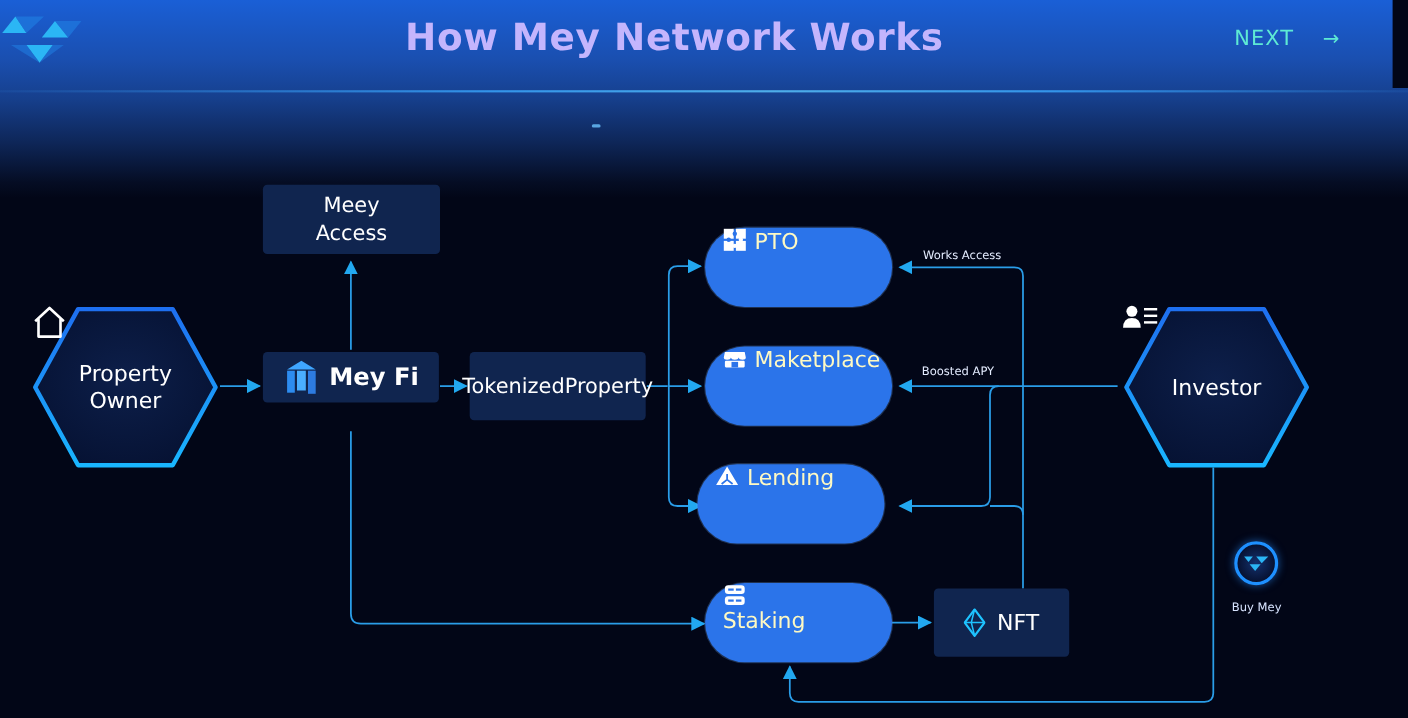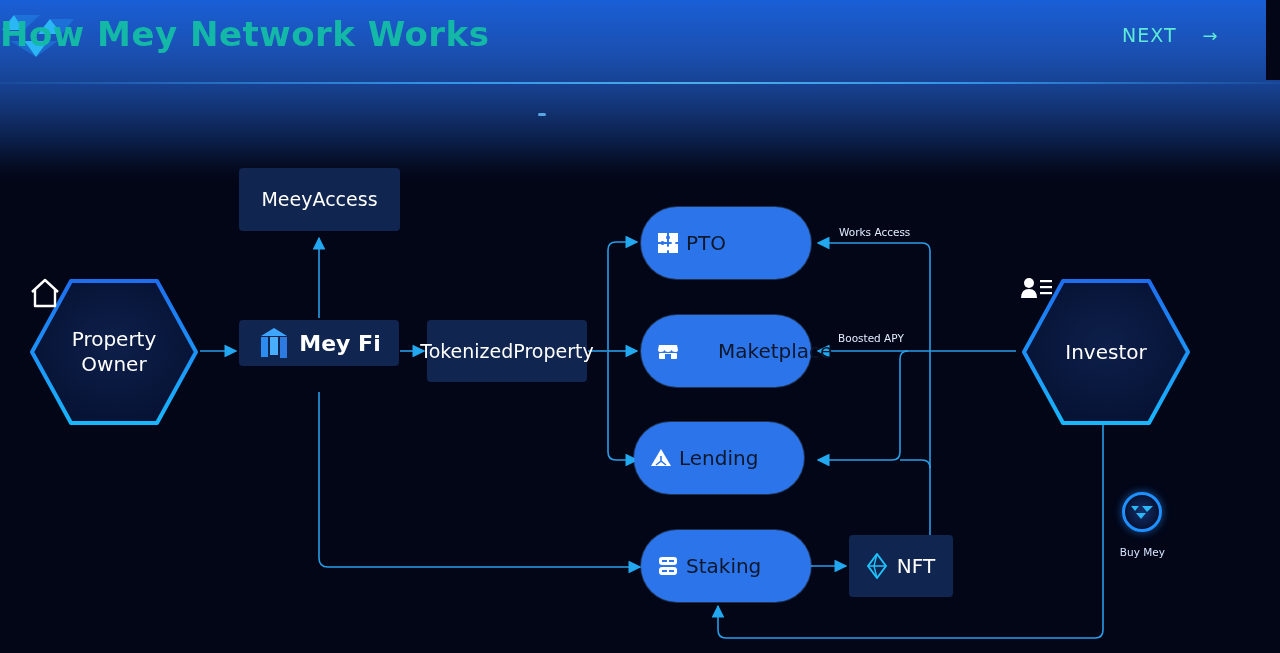--- a/index.html
+++ b/index.html
@@ -13,22 +13,22 @@
     background: linear-gradient(180deg, #1a5fd6 0%, #1a4fb0 30%, #163f8c 50%, #0e2658 72%, #050d24 92%, #020617 100%);
   }
   .header-line {
     position: absolute; left: 0; top: 82px; width: 1280px; height: 2px;
     background: linear-gradient(90deg, rgba(60,160,255,0.1), #3aa8ff 35%, #5cc8ff 55%, #3aa8ff 75%, rgba(60,160,255,0.1));
     opacity: 0.8;
   }
   .header-dot { position: absolute; left: 538px; top: 113px; width: 8px; height: 3px; border-radius: 2px; background: #6cc4ff; opacity: .8; }
   .logo { position: absolute; left: 0; top: 12px; width: 80px; height: 50px; }
   .title {
-    position: absolute; left: 0; top: 14px; width: 1226px; text-align: left;
-    color: #14b8a6; font-size: 34px; font-weight: bold; letter-spacing: 0.5px;
+    position: absolute; left: 0; top: 14px; width: 1226px; text-align: center;
+    color: #c4b5fd; font-size: 34px; font-weight: bold; letter-spacing: 0.5px;
   }
   .next {
     position: absolute; left: 1122px; top: 24px; color: #5eead4;
     font-size: 19px; letter-spacing: 1px; cursor: pointer; display: flex; align-items: center;
   }
   .next .arrow { margin-left: 26px; font-size: 18px; }
   .right-strip { position: absolute; left: 1266px; top: 0; width: 14px; height: 80px; background: #020617; }
 
   svg.wires { position: absolute; left: 0; top: 0; }
 
@@ -40,22 +40,22 @@
     color: #fff; font-size: 20px; line-height: 25px; text-align: center;
   }
 
   .box {
     position: absolute; background: #10254f; border-radius: 4px;
     color: #ffffff; display: flex; align-items: center; justify-content: center;
     text-align: center; font-size: 19px; line-height: 25px;
   }
   .pill {
     position: absolute; width: 170px; height: 72px; border-radius: 36px;
-    background: #2b74ea; color: #0f172a; font-size: 20px;
-    display: flex; align-items: center; padding-left: 16px; box-sizing: border-box;
+    background: #2b74ea; color: #fef9c3; font-size: 20px;
+    display: flex; padding-left: 16px; box-sizing: border-box;
     box-shadow: 0 0 0 1px rgba(120,180,255,0.25);
   }
   .pill .ic { width: 22px; height: 22px; margin-right: 7px; display: inline-flex; }
   .label-small { position: absolute; color: #e4ecff; font-size: 10.5px; }
   .buy { position: absolute; left: 1119px; top: 492px; width: 46px; text-align: right; }
   .buy .coin {
     width: 40px; height: 40px; border-radius: 50%; margin: 0 auto;
     border: 3px solid #1e90ff; box-sizing: border-box;
     background: radial-gradient(circle, #14316e 0%, #050e2a 80%);
     box-shadow: 0 0 8px rgba(40,140,255,0.6);
@@ -153,21 +153,21 @@
       <circle cx="9" cy="6" r="5" fill="#fff"></circle>
       <path d="M1,21 Q1,12 9,12 Q17,12 17,21 Z" fill="#fff"></path>
       <rect x="20" y="3" width="12" height="2.2" fill="#fff"></rect>
       <rect x="20" y="9" width="12" height="2.2" fill="#fff"></rect>
       <rect x="20" y="15" width="12" height="2.2" fill="#fff"></rect>
     </svg>
     <span>Investor</span>
   </div>
 </div>
 
-<div class="box" style="left:239px; top:168px; width:161px; height:63px; flex-direction:row;">
+<div class="box" style="left:239px; top:168px; width:161px; height:63px; flex-direction:column;">
   <span>Meey</span>
   <span>Access</span>
 </div>
 
 <div class="box" style="left:239px; top:320px; width:160px; height:46px; font-weight:bold; font-size:22px;">
   <svg width="34" height="34" viewBox="0 0 34 34" style="margin-right:8px;">
     <polygon points="17,2 30,10 4,10" fill="#3fa6ff"></polygon>
     <rect x="4" y="11" width="7" height="20" fill="#2d8cf0"></rect>
     <rect x="13" y="11" width="8" height="18" fill="#4aaeff"></rect>
     <rect x="23" y="11" width="7" height="21" fill="#2d7be0"></rect>
@@ -189,56 +189,56 @@
       <rect x="12" y="12" width="9" height="9" fill="#fff"></rect>
       <circle cx="11" cy="5.5" r="2" fill="#2b74ea"></circle>
       <circle cx="5.5" cy="11" r="2" fill="#2b74ea"></circle>
       <circle cx="16.5" cy="11" r="2" fill="#fff"></circle>
       <circle cx="11" cy="16.5" r="2" fill="#fff"></circle>
     </svg>
   </span>
   <span>PTO</span>
 </div>
 
-<div class="pill" style="left:641px; top:315px;gap:32px;">
+<div class="pill" style="left:641px; top:315px;">
   <span class="ic">
     <svg width="22" height="22" viewBox="0 0 22 22">
       <path d="M2,5 L20,5 L21,10 Q21,12 18,12 Q15,12 14.5,10 Q14,12 11,12 Q8,12 7.5,10 Q7,12 4,12 Q1,12 1,10 Z" fill="#fff"></path>
       <rect x="2" y="13" width="18" height="6" rx="1" fill="#fff"></rect>
       <rect x="8" y="14" width="6" height="5" fill="#2b74ea"></rect>
     </svg>
   </span>
   <span>Maketplace</span>
 </div>
 
 <div class="pill" style="left:634px; top:422px;">
   <span class="ic">
     <svg width="22" height="22" viewBox="0 0 22 22">
       <polygon points="11,2 21,19 1,19" fill="#fff"></polygon>
       <path d="M11,9 L11,14 L6,18 M11,14 L16,18" stroke="#2b74ea" stroke-width="1.6" fill="none"></path>
     </svg>
   </span>
   <span>Lending</span>
 </div>
 
-<div class="pill" style="left:641px; top:530px;">
+<div class="pill" style="left:641px; top:530px;flex-direction:column;">
   <span class="ic">
     <svg width="22" height="22" viewBox="0 0 22 22">
       <rect x="2" y="2" width="18" height="8" rx="3" fill="#fff"></rect>
       <rect x="2" y="12" width="18" height="8" rx="3" fill="#fff"></rect>
       <rect x="5" y="5" width="5" height="2" fill="#2b74ea"></rect>
       <rect x="12" y="5" width="5" height="2" fill="#2b74ea"></rect>
       <rect x="5" y="15" width="5" height="2" fill="#2b74ea"></rect>
       <rect x="12" y="15" width="5" height="2" fill="#2b74ea"></rect>
     </svg>
   </span>
   <span>Staking</span>
 </div>
 
-<div class="box" style="left:849px; top:535px; width:104px; height:62px; font-size:20px;text-align:center;">
+<div class="box" style="left:849px; top:535px; width:123px; height:62px; font-size:20px;text-align:center;">
   <svg width="20" height="26" viewBox="0 0 20 26" style="margin-right:10px;">
     <polygon points="10,1 19,13 10,25 1,13" fill="none" stroke="#1ec3ff" stroke-width="2" stroke-linejoin="round"></polygon>
     <path d="M10,1 L7,13 L10,25 M1,13 L7,13 L19,13" fill="none" stroke="#1ec3ff" stroke-width="1.4"></path>
   </svg>
   <span>NFT</span>
 </div>
 
 <div class="label-small" style="left:839px; top:226px;">Works Access</div>
 <div class="label-small" style="left:838px; top:332px;">Boosted APY</div>
 

